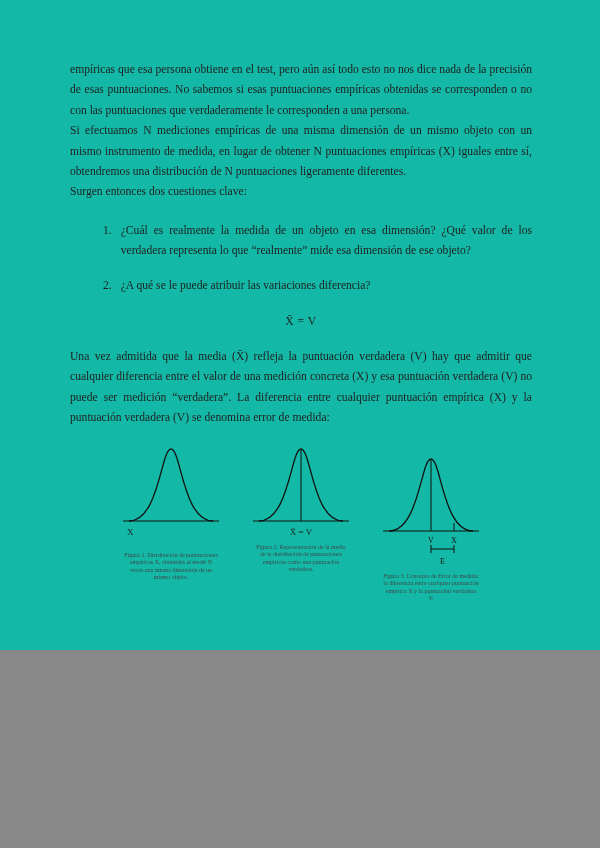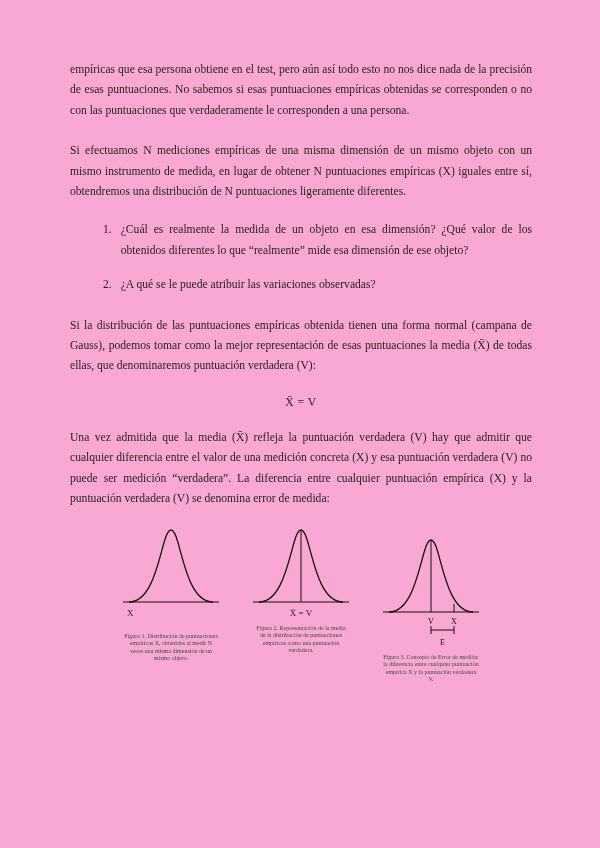--- a/index.html
+++ b/index.html
@@ -1,38 +1,38 @@
 <!DOCTYPE html>
 <html><head>
 <meta charset="utf-8">
 <style>
   * { margin: 0; padding: 0; box-sizing: border-box; }
   html, body { background: #888; }
   .page {
     width: 600px;
-    height: 848px;
+    height: 650px;
     margin: 0 auto;
-    background: #f9a8d4;
+    background: #14b8a6;
     font-family: "Liberation Serif", serif;
     color: #1f1f1f;
     position: relative;
     overflow: hidden;
   }
   .content {
     position: absolute;
     top: 60px;
     left: 70px;
     right: 68px;
   }
   p.para {
     font-size: 11.6px;
     line-height: 20.4px;
     text-align: justify;
   }
-  .block-gap { margin-top: 20px; }
+  .block-gap { }
   .list-item {
     display: flex;
     padding-left: 33px;
     gap: 9px;
     font-size: 11.6px;
     line-height: 20.4px;
     text-align: justify;
     margin-top: 14px;
   }
   .list-item .num { flex: none; }
@@ -79,31 +79,31 @@
 </head>
 <body>
 
 <div class="page">
   <div class="content">
 
     <p class="para">empíricas que esa persona obtiene en el test, pero aún así todo esto no nos dice nada de la precisión de esas puntuaciones. No sabemos si esas puntuaciones empíricas obtenidas se corresponden o no con las puntuaciones que verdaderamente le corresponden a una persona.</p>
 
     <p class="para block-gap">Si efectuamos N mediciones empíricas de una misma dimensión de un mismo objeto con un mismo instrumento de medida, en lugar de obtener N puntuaciones empíricas (X) iguales entre sí, obtendremos una distribución de N puntuaciones ligeramente diferentes.</p>
 
+    <p class="para block-gap">Surgen entonces dos cuestiones clave:</p>
 
     <div class="list-item" style="margin-top:18px;">
       <span class="num">1.</span>
-      <span>¿Cuál es realmente la medida de un objeto en esa dimensión? ¿Qué valor de los obtenidos diferentes lo que “realmente” mide esa dimensión de ese objeto?</span>
+      <span>¿Cuál es realmente la medida de un objeto en esa dimensión? ¿Qué valor de los verdadera representa lo que “realmente” mide esa dimensión de ese objeto?</span>
     </div>
     <div class="list-item">
       <span class="num">2.</span>
-      <span>¿A qué se le puede atribuir las variaciones observadas?</span>
+      <span>¿A qué se le puede atribuir las variaciones diferencia?</span>
     </div>
 
-    <p class="para block-gap">Si la distribución de las puntuaciones empíricas obtenida tienen una forma normal (campana de Gauss), podemos tomar como la mejor representación de esas puntuaciones la media (X̄) de todas ellas, que denominaremos puntuación verdadera (V):</p>
 
     <div class="formula">X̄ = V</div>
 
     <p class="para">Una vez admitida que la media (X̄) refleja la puntuación verdadera (V) hay que admitir que cualquier diferencia entre el valor de una medición concreta (X) y esa puntuación verdadera (V) no puede ser medición “verdadera”. La diferencia entre cualquier puntuación empírica (X) y la puntuación verdadera (V) se denomina error de medida:</p>
 
 
     <div class="figure-block">
 
       <div class="subfig subfig-1">
         <svg width="100" height="84" viewBox="0 0 100 84">

